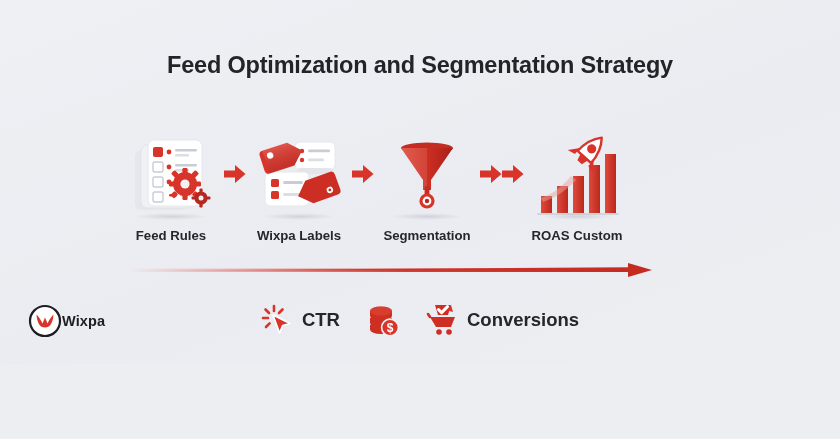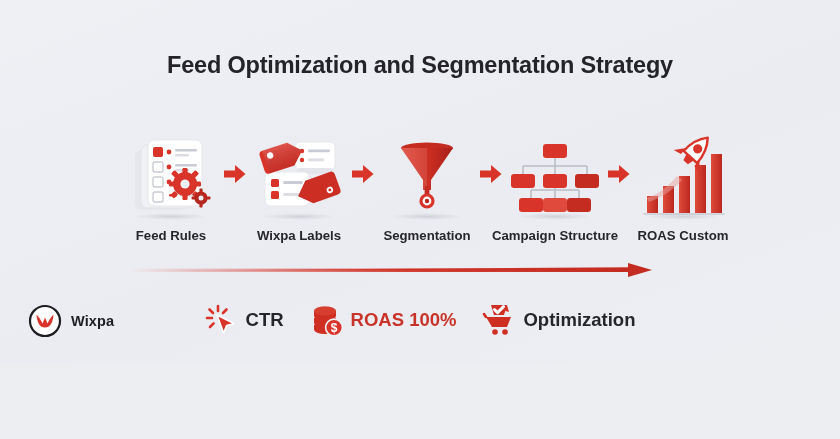--- a/index.html
+++ b/index.html
@@ -103,21 +103,20 @@
     white-space: nowrap;
   }
   .metric-label.accent { color: #c9342a; }
 
   
   .logo {
     position: absolute;
     left: 28px; bottom: 26px;
     display: flex;
     align-items: center;
-    gap: 9px;
   }
   .logo-mark { width: 34px; height: 34px; display: block; }
   .logo-text {
     font-size: 14.5px;
     font-weight: bold;
     color: #1d1d22;
     letter-spacing: .1px;
   }
 </style>
 </head>
@@ -251,42 +250,20 @@
       </div>
       <div class="step-label">Segmentation</div>
     </div>
 
     <div class="chev">
       <svg width="22" height="20" viewBox="0 0 22 20">
         <path d="M0 6.5 H11 V1 L21.5 10 L11 19 V13.5 H0 Z" fill="#d8342a"></path>
       </svg>
     </div>
 
-    <div class="step">
-      <div class="step-art">
-        <div class="ground"></div>
-        <svg width="100" height="92" viewBox="0 0 100 92">
-          <g stroke="#b9bcc4" stroke-width="1.5" fill="none">
-            <path d="M50 30 V38 M18 38 H82 M18 38 V46 M50 38 V46 M82 38 V46"></path>
-            <path d="M26 62 H74 M26 62 V70 M50 62 V70 M74 62 V70 M50 58 V62"></path>
-          </g>
-          <path d="M50 54 l3 5 h-6 Z" fill="#d8342a"></path>
-          <g fill="#d8342a">
-            <rect x="38" y="16" width="24" height="14" rx="3.2"></rect>
-            <rect x="6" y="46" width="24" height="14" rx="3.2"></rect>
-            <rect x="38" y="46" width="24" height="14" rx="3.2"></rect>
-            <rect x="70" y="46" width="24" height="14" rx="3.2" fill="#c42c21"></rect>
-            <rect x="14" y="70" width="24" height="14" rx="3.2"></rect>
-            <rect x="38" y="70" width="24" height="14" rx="3.2" fill="#e04a3c"></rect>
-            <rect x="62" y="70" width="24" height="14" rx="3.2" fill="#c42c21"></rect>
-          </g>
-        </svg>
-      </div>
-      <div class="step-label">Campaign Structure</div>
-    </div>
 
     <div class="chev">
       <svg width="22" height="20" viewBox="0 0 22 20">
         <path d="M0 6.5 H11 V1 L21.5 10 L11 19 V13.5 H0 Z" fill="#d8342a"></path>
       </svg>
     </div>
 
     <div class="step">
       <div class="step-art">
         <div class="ground"></div>
@@ -363,37 +340,36 @@
             <path d="M4 15 V20 A11 4.6 0 0 0 26 20 V15 Z"></path>
             <path d="M4 22 V26.4 A11 4.6 0 0 0 26 26.4 V22 Z"></path>
           </g>
           <g fill="#e04a3c" opacity=".55">
             <ellipse cx="15" cy="8" rx="11" ry="4.6"></ellipse>
           </g>
           <circle cx="24" cy="24.5" r="8.4" fill="#d8342a" stroke="#f0f1f4" stroke-width="1.6"></circle>
           <text x="24" y="29" font-family="'Liberation Sans',sans-serif" font-size="12" font-weight="bold" fill="#ffffff" text-anchor="middle">$</text>
         </svg>
       </span>
-      <span class="metric-label accent">ROAS 100%</span>
     </div>
 
 
     <div class="metric">
       <span class="metric-icon">
         <svg width="34" height="34" viewBox="0 0 34 34">
           <path d="M9 2 H25 L22 12 H12 Z" fill="#cf2f23"></path>
           <path d="M25 2 L27 9 L21.5 7.5 Z" fill="#d8342a"></path>
           <path d="M12.5 6.6 L15.6 9.6 L21.5 3.6" stroke="#ffffff" stroke-width="3" fill="none" stroke-linecap="round" stroke-linejoin="round"></path>
           <path d="M4 14 H29 L25 24 H10 Z" fill="#cf2f23"></path>
           <path d="M4 14 L2 11" stroke="#cf2f23" stroke-width="2.6" stroke-linecap="round"></path>
           <circle cx="13" cy="29" r="2.8" fill="#cf2f23"></circle>
           <circle cx="23" cy="29" r="2.8" fill="#cf2f23"></circle>
         </svg>
       </span>
-      <span class="metric-label">Optimization</span>
+      <span class="metric-label">Conversions</span>
     </div>
 
   </div>
 
   <div class="logo">
     <span class="logo-mark">
       <svg width="34" height="34" viewBox="0 0 34 34">
         <circle cx="17" cy="17" r="15" fill="#ffffff" stroke="#1d1d22" stroke-width="2.2"></circle>
         <path d="M8.5 10.5 C9 19 12 23.5 17 23.5 C22 23.5 25 19 25.5 10.5 C23 13 21 16 19.5 19.5 L17 13.5 L14.5 19.5 C13 16 11 13 8.5 10.5 Z" fill="#d8342a"></path>
       </svg>

